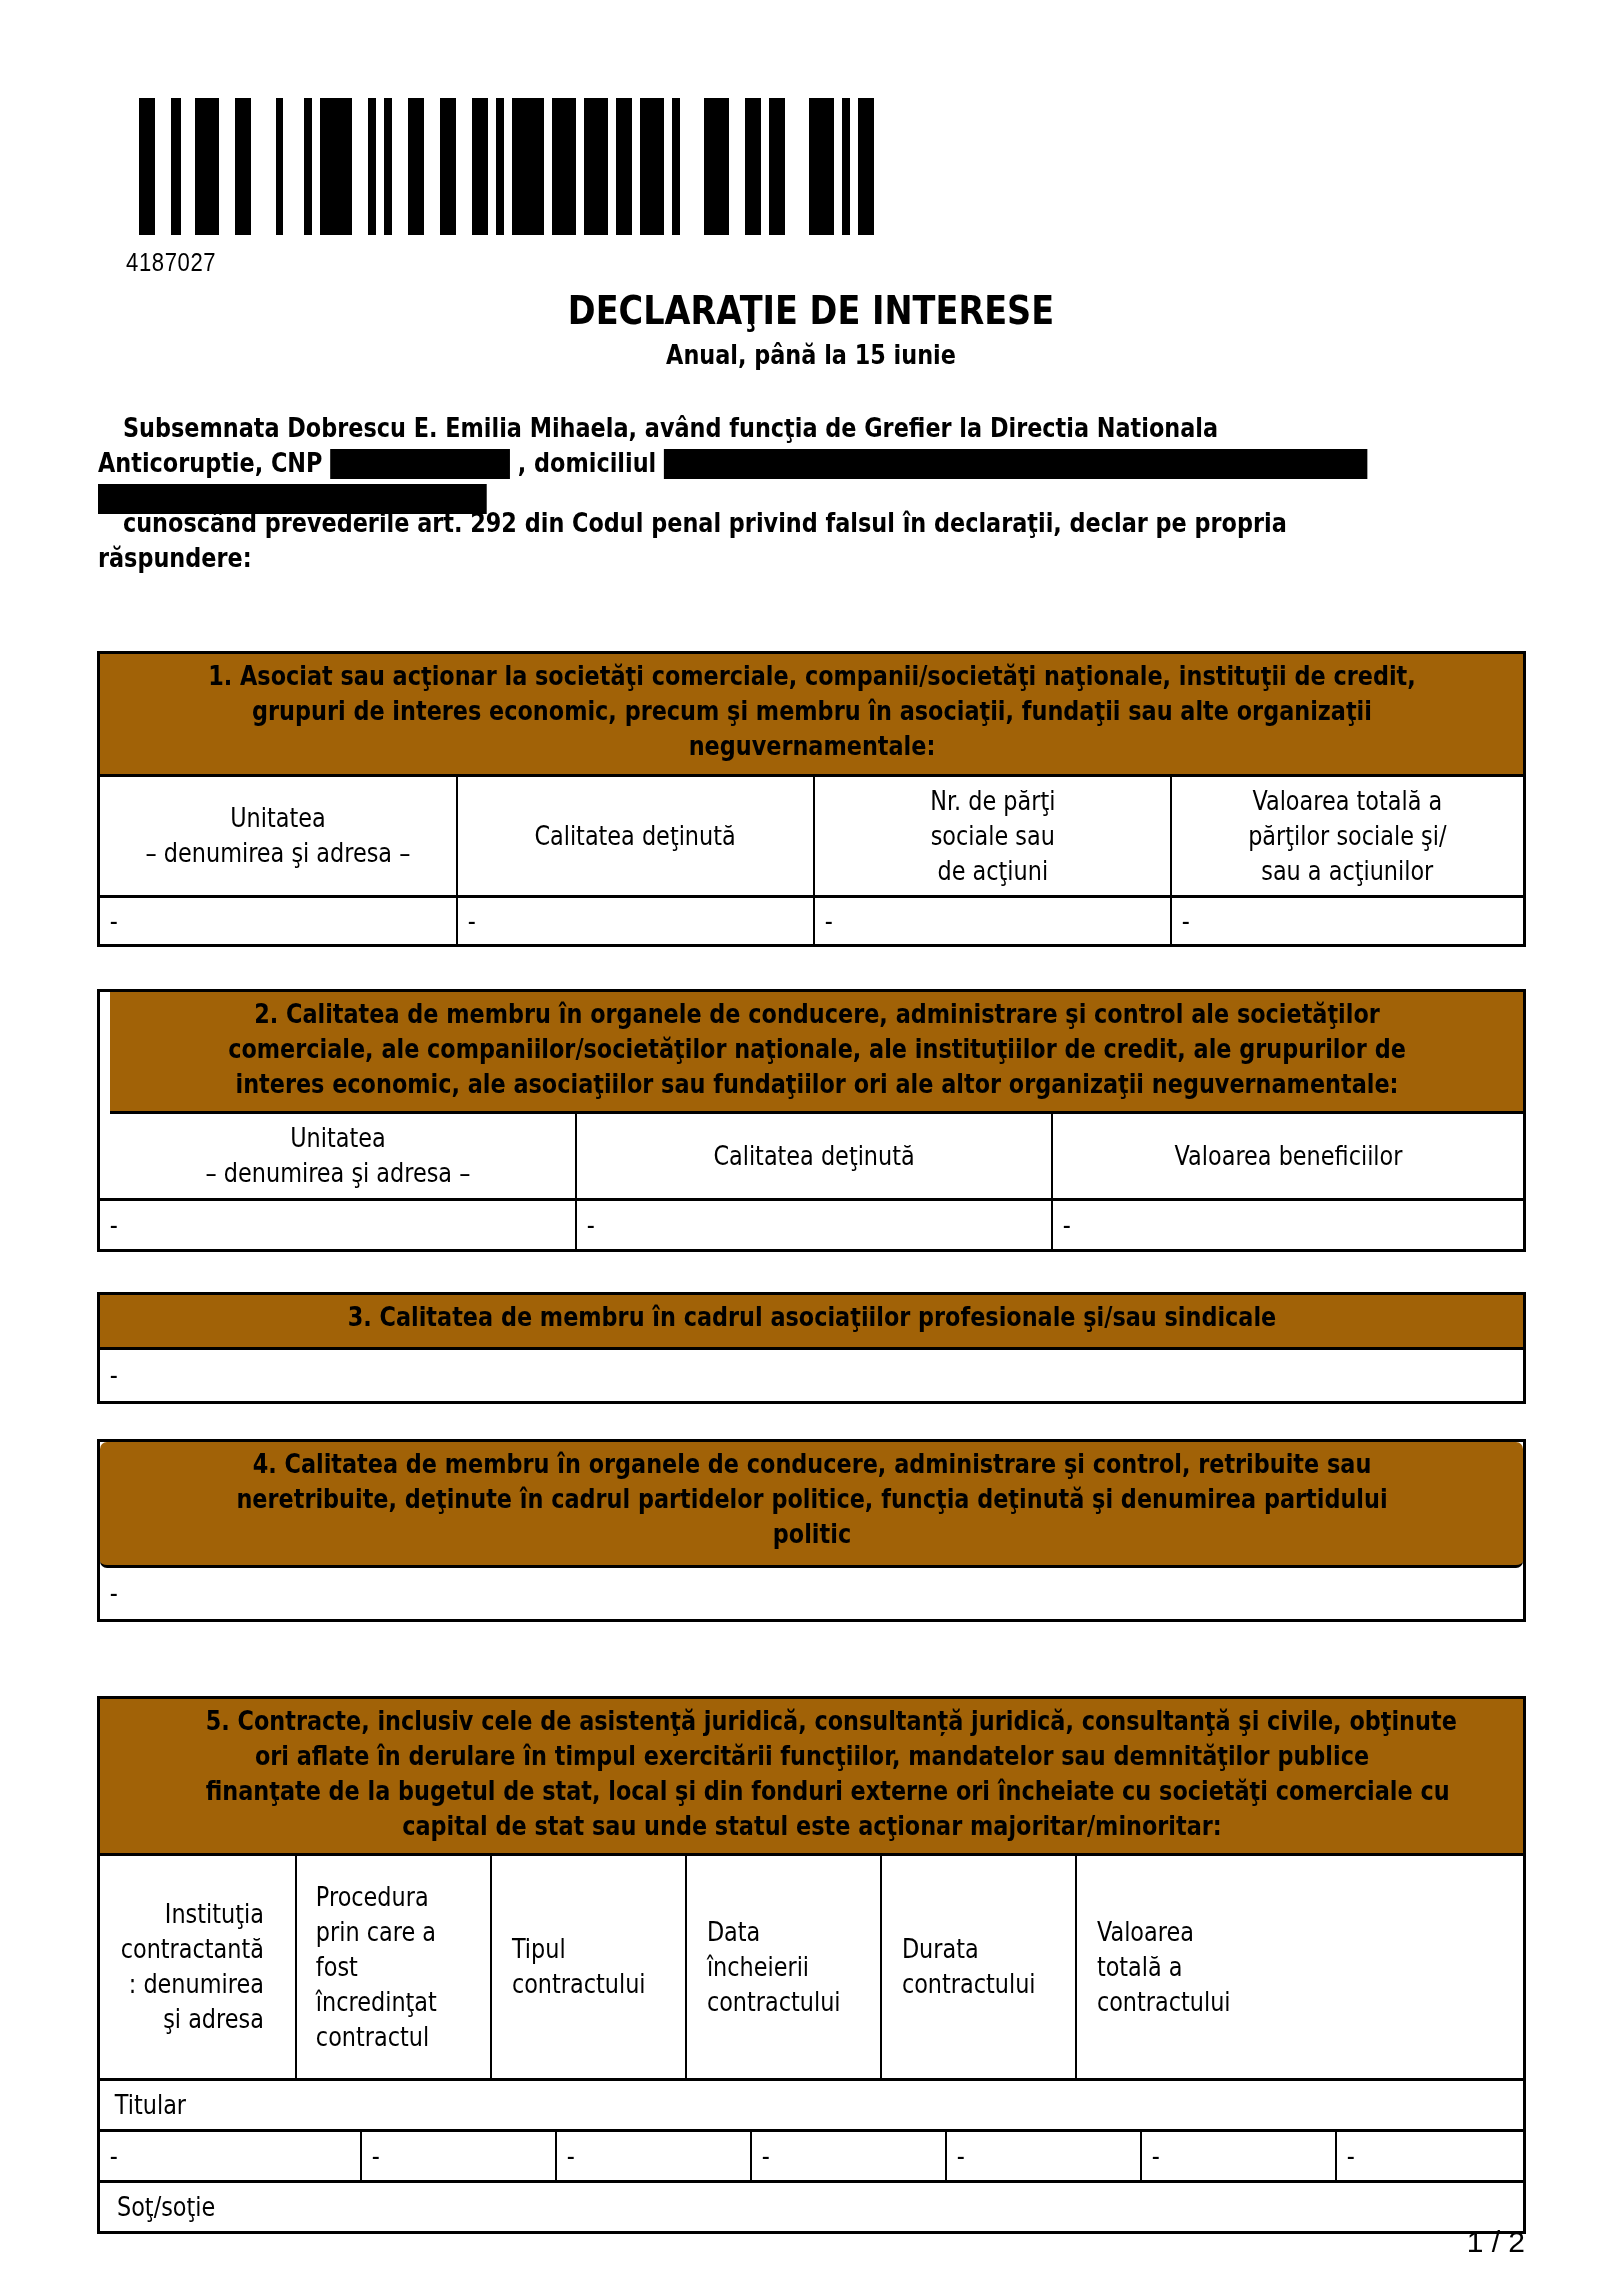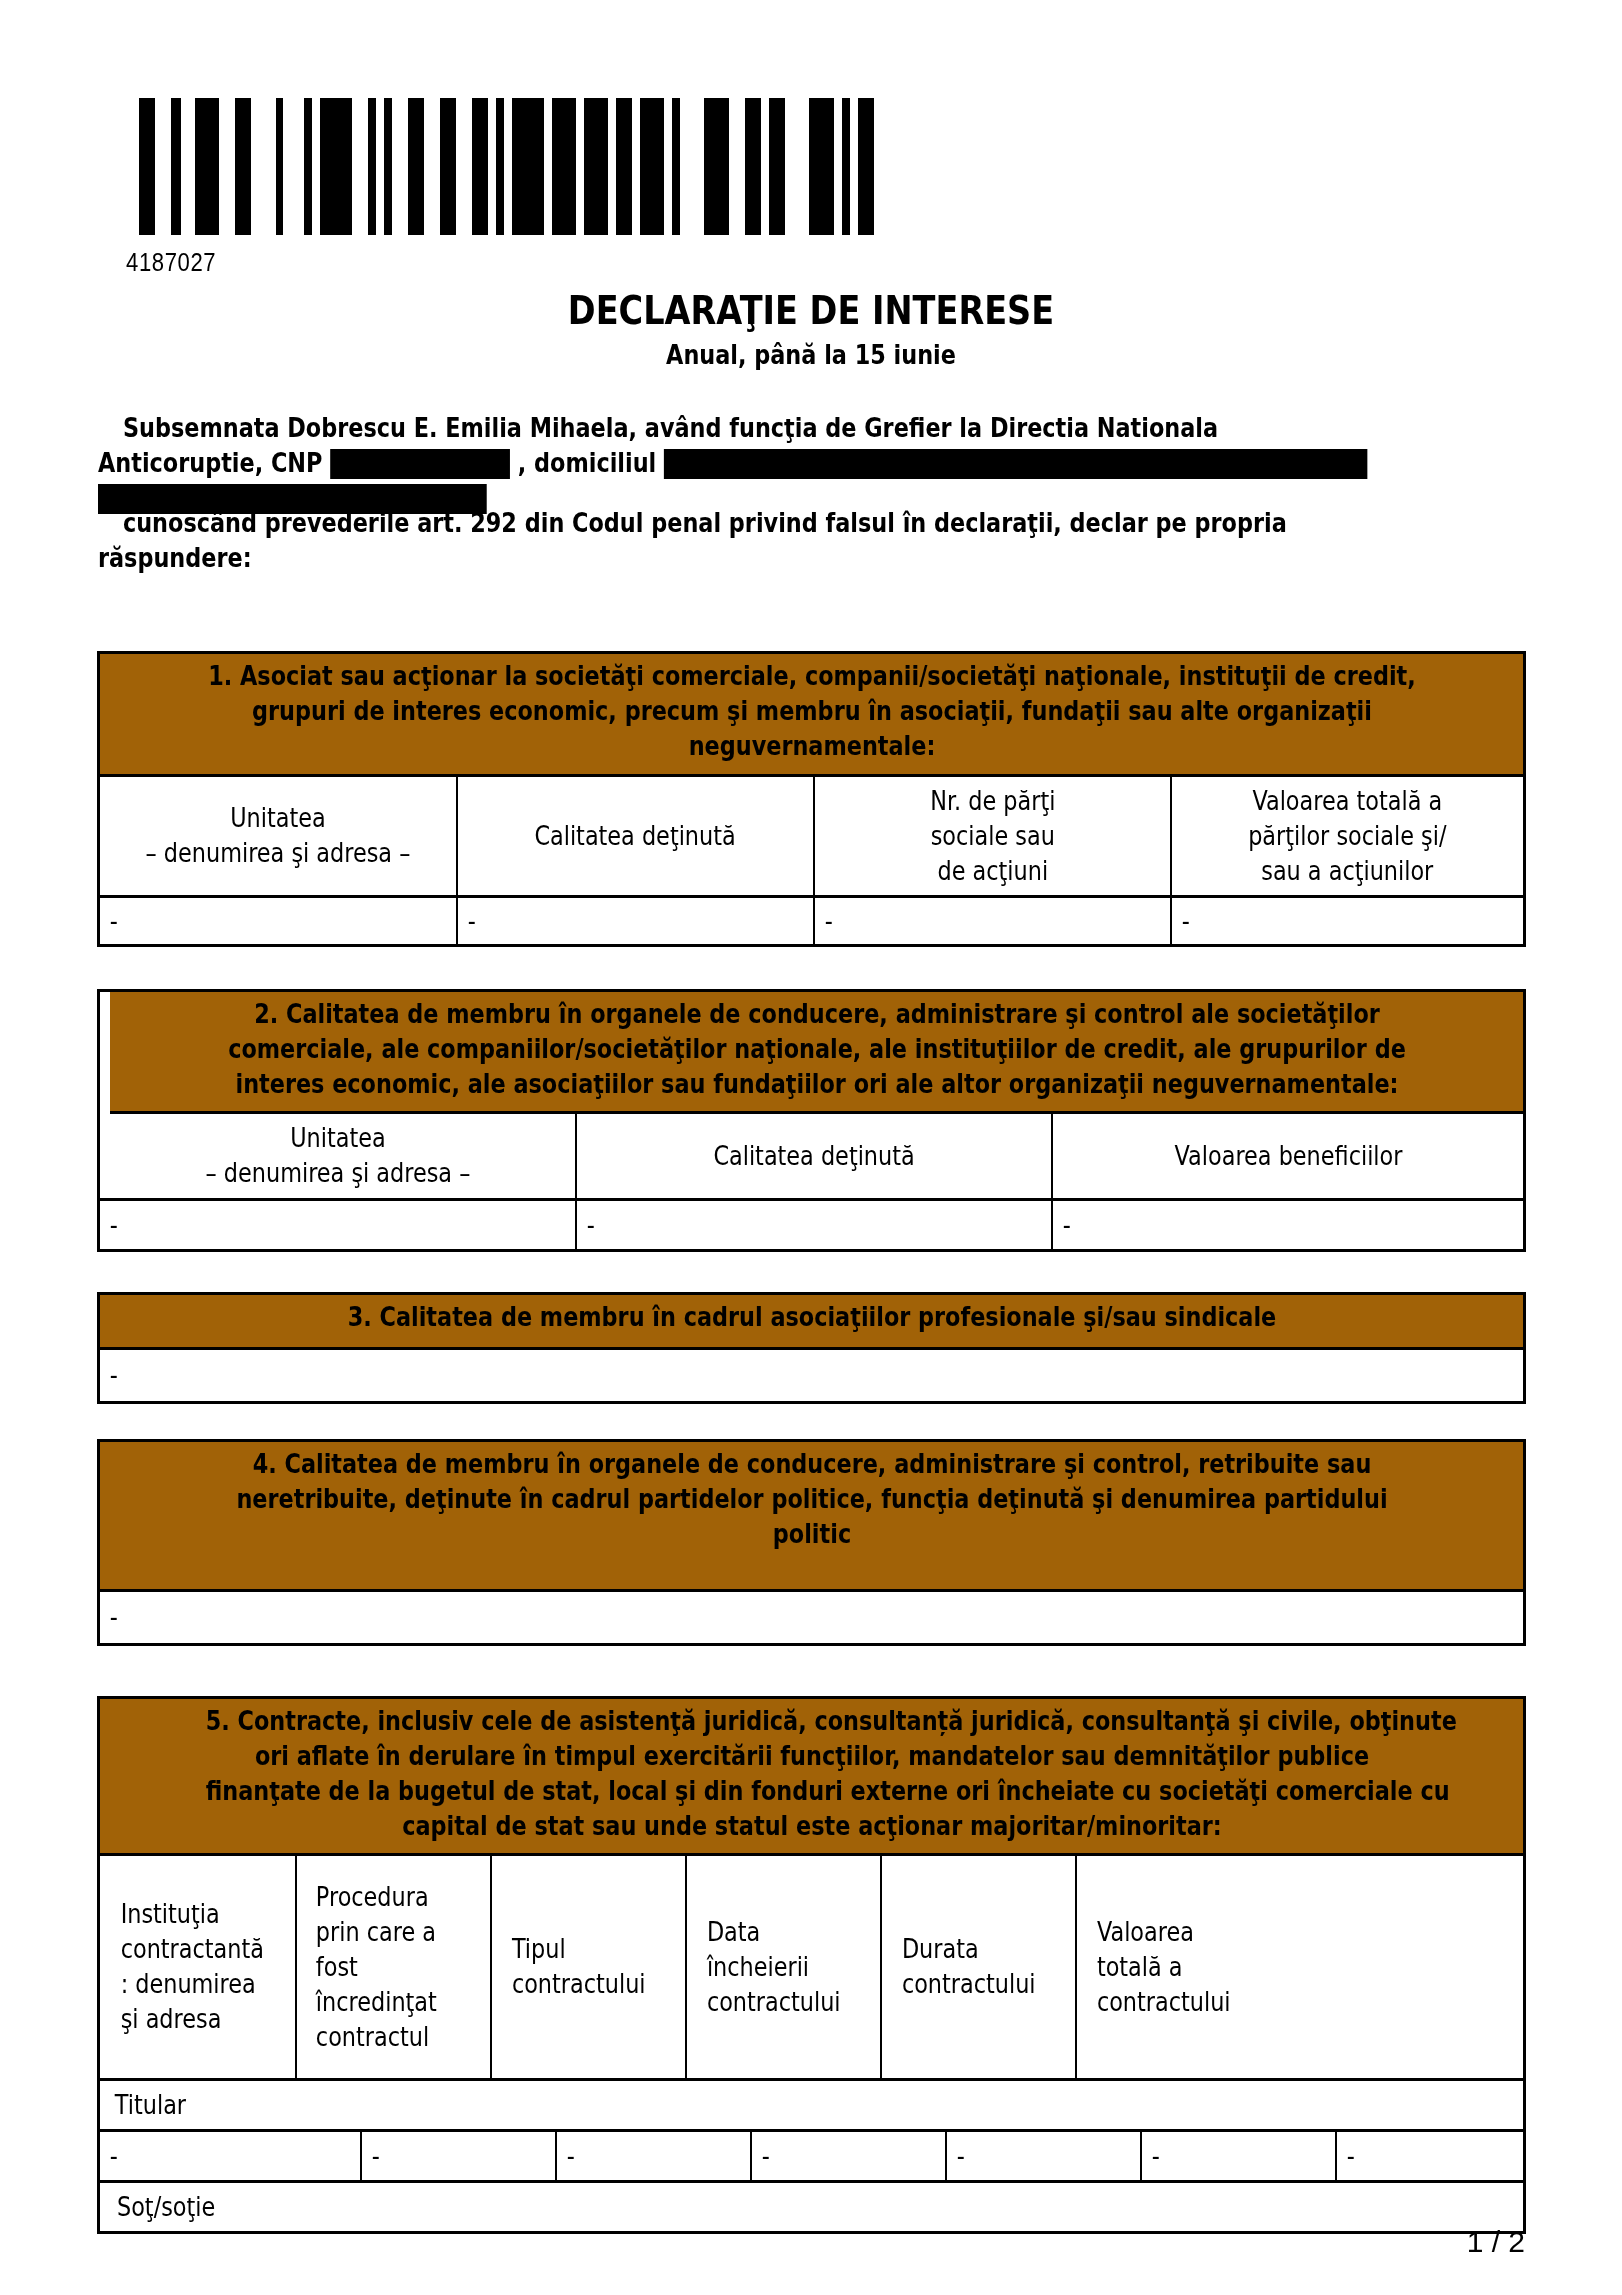--- a/index.html
+++ b/index.html
@@ -198,41 +198,41 @@
     <span class="line">3. Calitatea de membru în cadrul asociaţiilor profesionale şi/sau sindicale</span>
   </div>
   <div class="row" style="height:51px;">
     <div class="cell left" style="flex:1;">
         <span class="txt">-</span>
       </div>
   </div>
 </div>
 
 <div class="tbl" style="top:1439px;">
-  <div class="head" style="height:150px;">
+  <div class="head" style="height:126px;border-radius:7px;">
     <span class="line">4. Calitatea de membru în organele de conducere, administrare şi control, retribuite sau</span>
     <span class="line">neretribuite,  deţinute în cadrul partidelor politice, funcţia deţinută şi denumirea  partidului</span>
     <span class="line">politic</span>
   </div>
   <div class="row" style="height:51px;">
     <div class="cell left" style="flex:1;">
         <span class="txt">-</span>
       </div>
   </div>
 </div>
 
 <div class="tbl" style="top:1696px;">
   <div class="head" style="height:157px;">
     <span class="line">5. Contracte, inclusiv cele de asistenţă juridică, consultanță juridică, consultanţă şi civile, obţinute</span>
     <span class="line">ori aflate în derulare în timpul exercitării funcţiilor, mandatelor sau demnităţilor publice</span>
     <span class="line">finanţate de la bugetul de stat, local şi din fonduri externe ori încheiate cu societăţi comerciale cu</span>
     <span class="line">capital de stat sau unde statul este acţionar majoritar/minoritar:</span>
   </div>
   <div class="row" style="height:222px;">
-    <div class="cell left multi" style="width:195px;">
+    <div class="cell left multi" style="width:195px;text-align:right;">
         <span class="txt">
           <span>Instituţia</span>
           <span>contractantă</span>
           <span>: denumirea</span>
           <span>şi adresa</span>
         </span>
       </div>
     <div class="cell left multi" style="width:195px;">
         <span class="txt">
           <span>Procedura</span>

